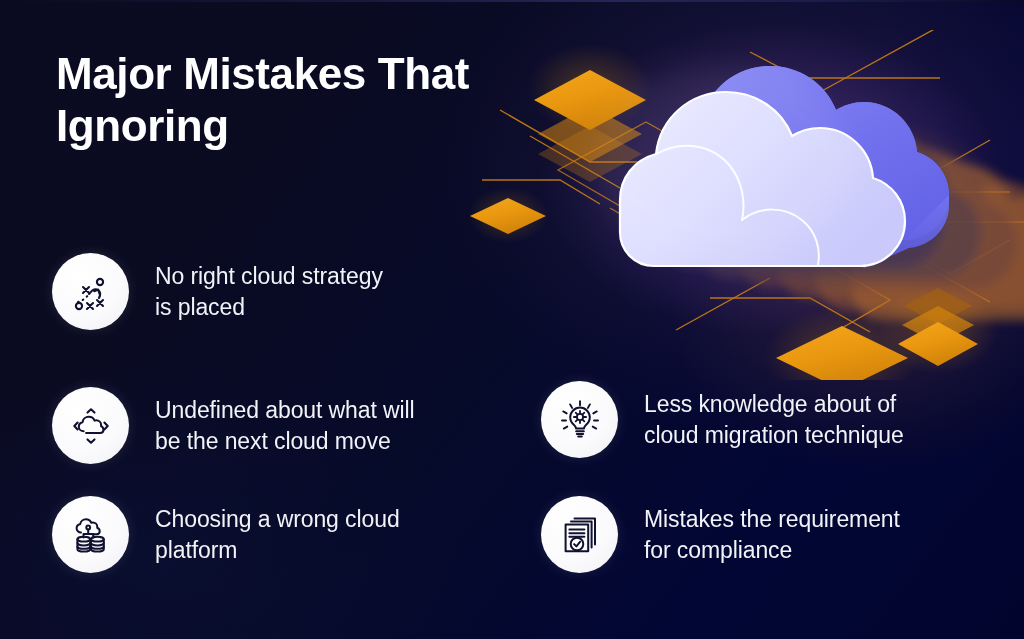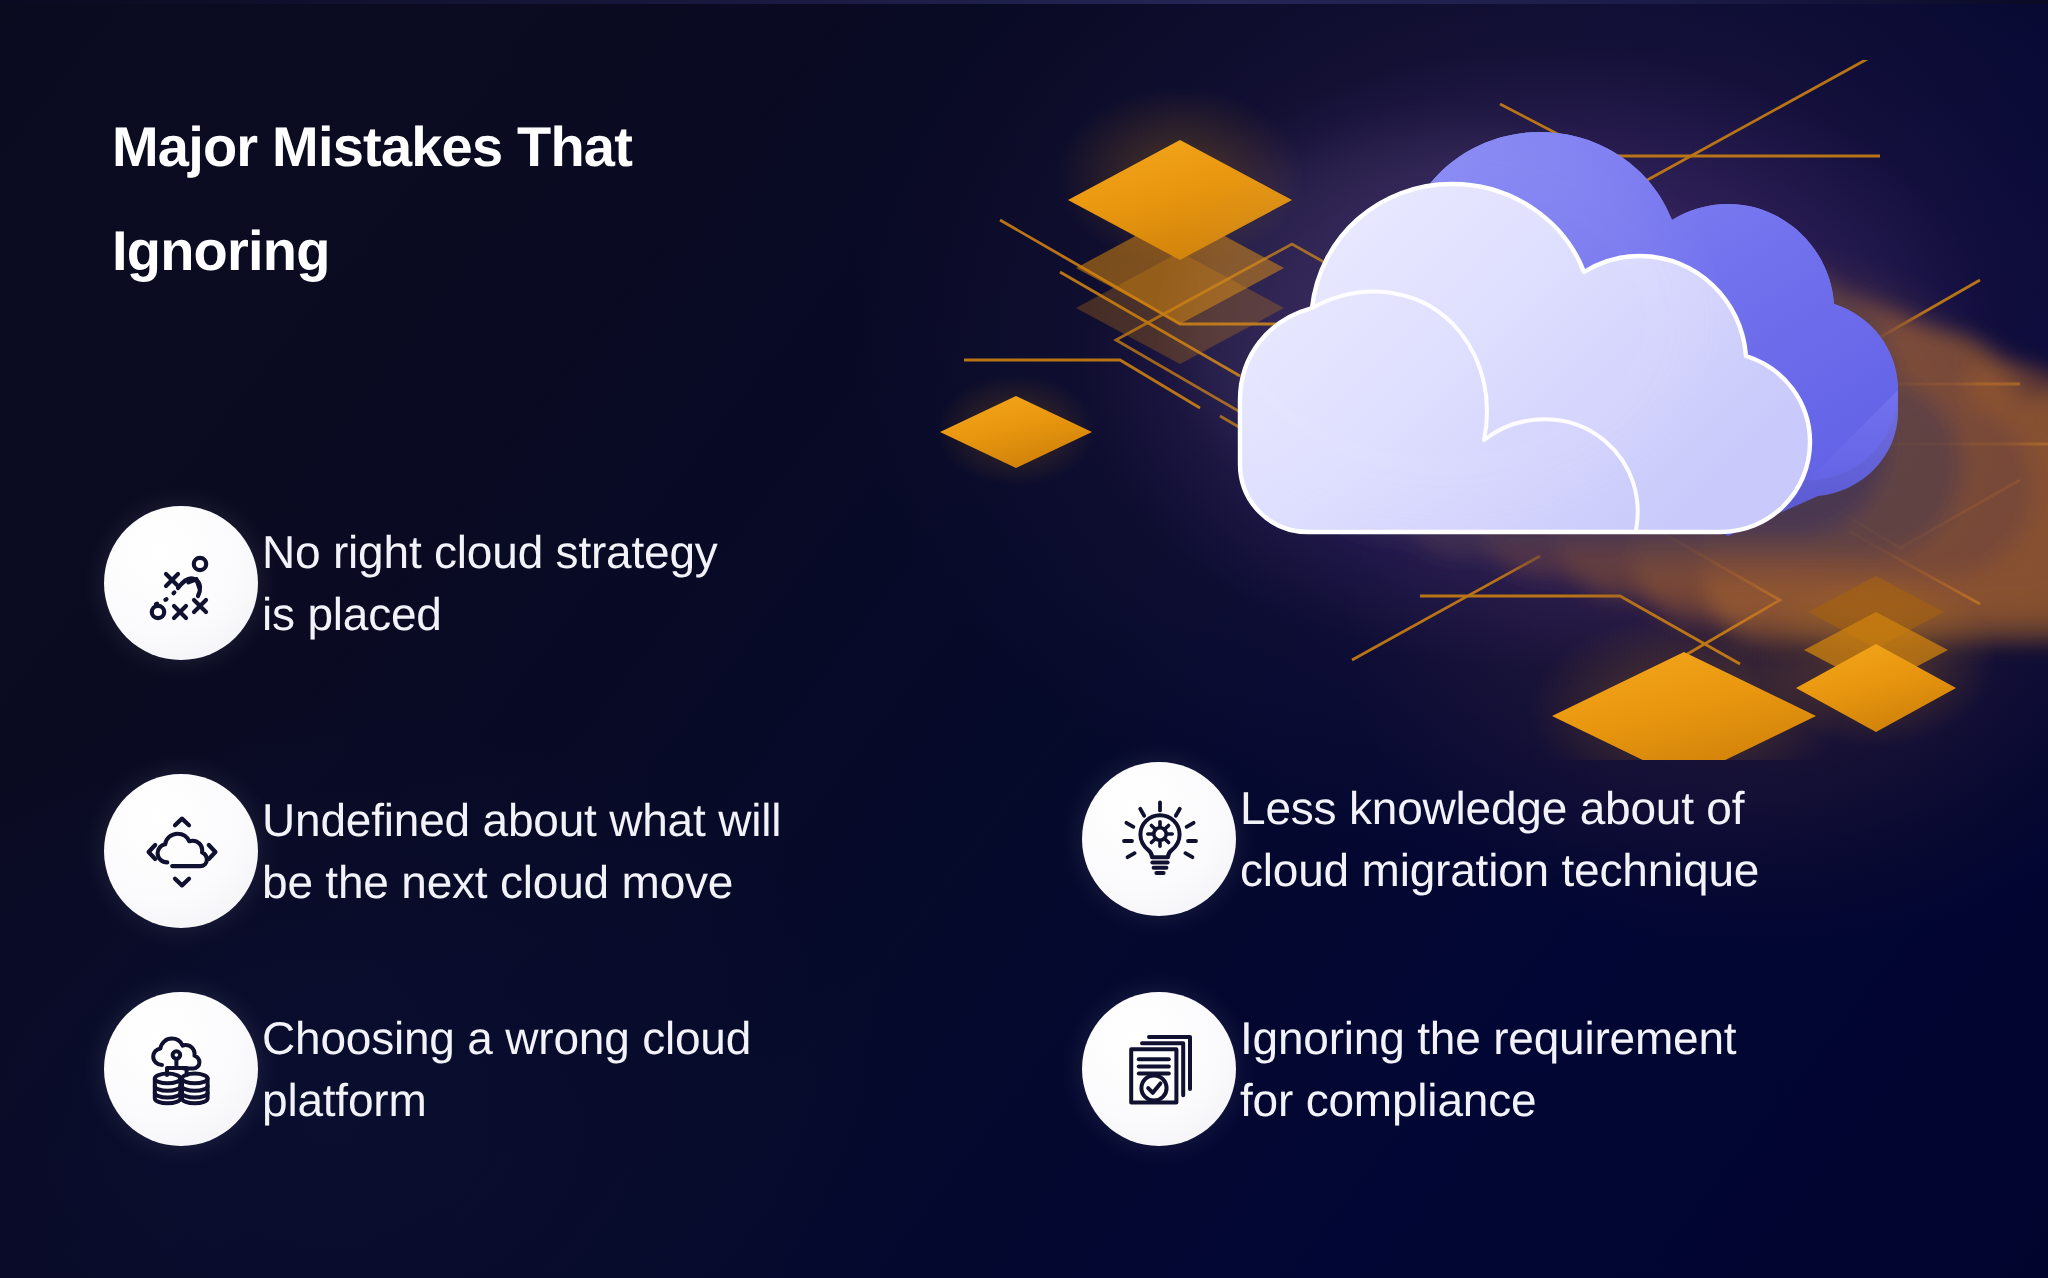--- a/index.html
+++ b/index.html
@@ -28,33 +28,33 @@
     background:linear-gradient(90deg, #0a0a20 0%, #1b1b44 35%, #2a2a5e 60%, #1d1d4c 82%, #0a0a22 100%);
     opacity:.85;
   }
 
   
   .heading {
     position:absolute;
     left:56px; top:48px;
     width:460px;
     color:#ffffff;
-    font-size:28px;
+    font-size:44px;
     line-height:52px;
     font-weight:700;
     letter-spacing:-0.4px;
   }
   .heading .ln { display:block; white-space:nowrap; }
 
   
   .item {
     position:absolute;
     display:flex;
     align-items:center;
-    gap:2px;
+    gap:26px;
     justify-content:space-between;
   }
   .icon-badge {
     width:77px; height:77px;
     flex:0 0 77px;
     border-radius:50%;
     background:radial-gradient(circle at 36% 30%, #ffffff 0%, #fbfbfd 55%, #f0f0f5 100%);
     display:flex; align-items:center; justify-content:center;
     box-shadow:0 0 14px rgba(255,255,255,0.10);
   }
@@ -384,17 +384,17 @@
         <rect x="7.6" y="11.6" width="22.6" height="26.6"></rect>
 
         <path d="M 11.4 16.6 L 26.4 16.6"></path>
         <path d="M 11.4 20.2 L 26.4 20.2"></path>
         <path d="M 11.4 23.8 L 26.4 23.8"></path>
 
         <circle cx="19" cy="31" r="6.3" fill="#ffffff"></circle>
         <path d="M 16.1 31.1 L 18.4 33.4 L 22.2 28.7"></path>
       </svg>
     </div>
-    <div class="item-text">Ignoring the requirement
+    <div class="item-text">Mistakes the requirement
 for compliance</div>
   </div>
 
 </div>
 
 </body></html>

